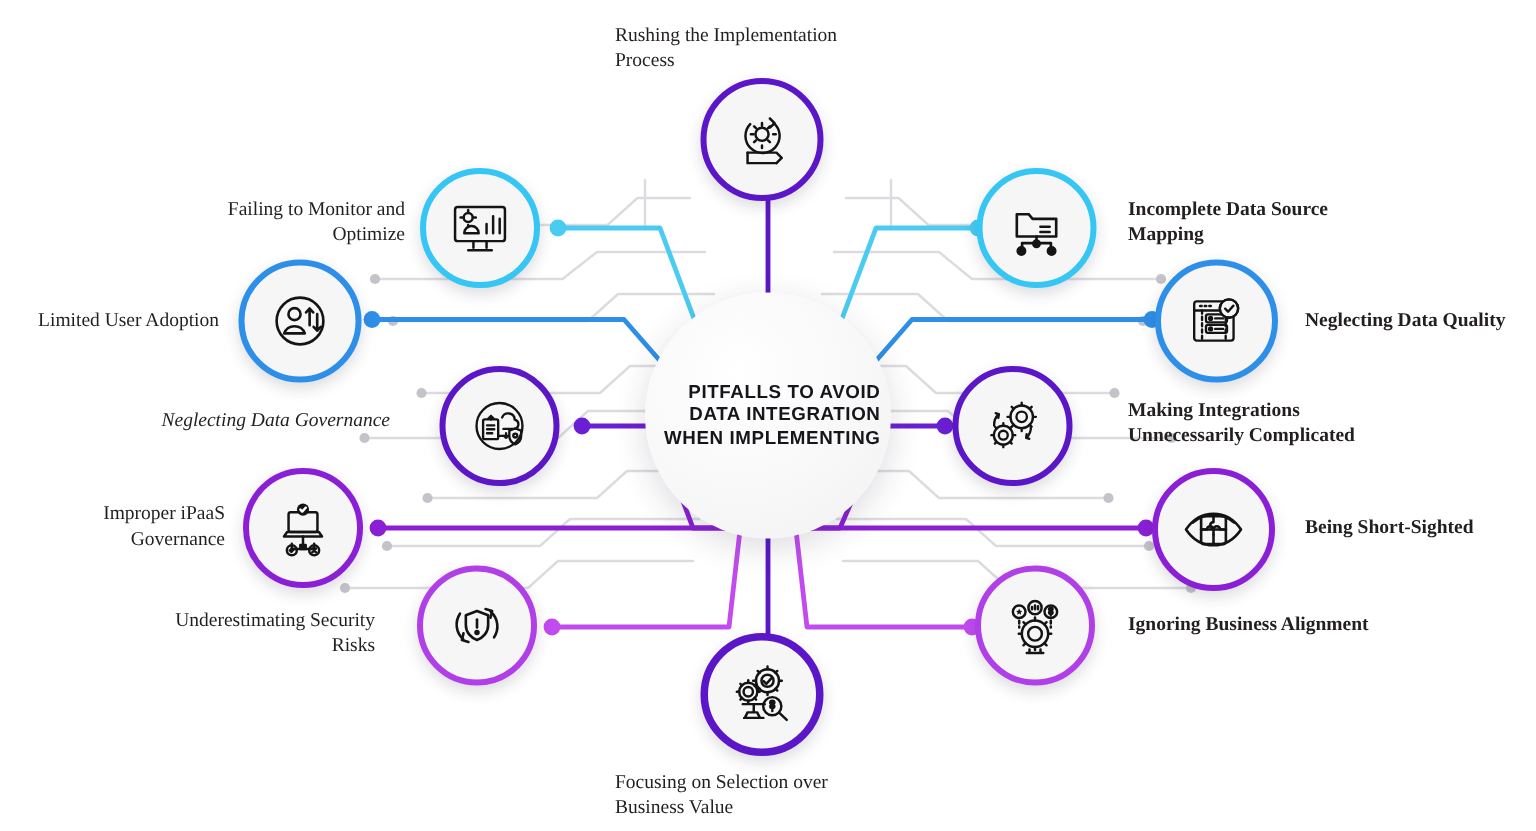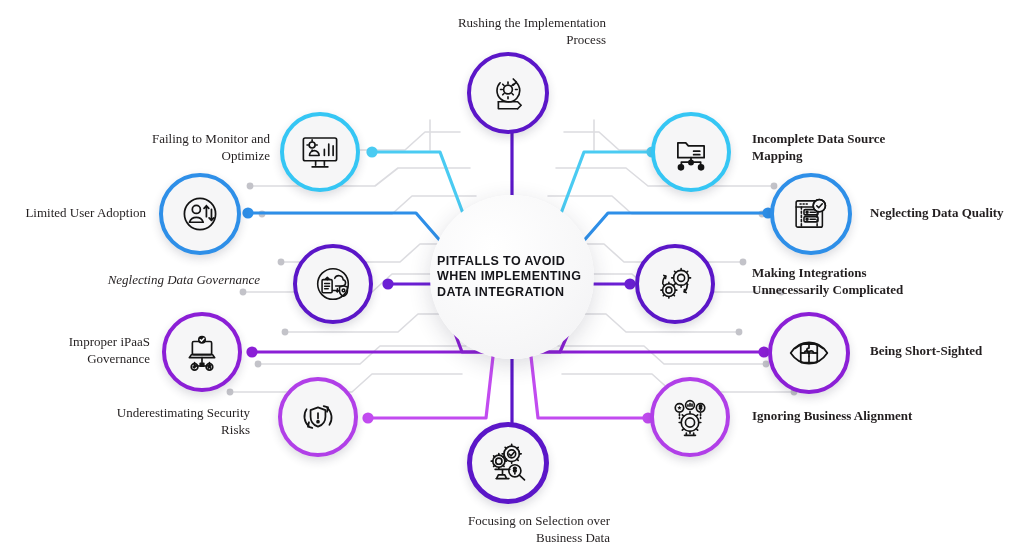--- a/index.html
+++ b/index.html
@@ -26,31 +26,31 @@
   .center-hub{
     position:absolute;border-radius:50%;
     background:radial-gradient(circle at 38% 32%, #ffffff 0%, #f7f7f8 62%, #f1f1f3 100%);
     box-shadow:0 6px 22px rgba(40,40,60,.16);
     display:flex;align-items:center;justify-content:center;
     z-index:3;
   }
   .center-hub .hub-text{
     font-family:"Liberation Sans", sans-serif;
     font-weight:bold;font-size:12.5px;line-height:15.5px;
-    letter-spacing:.4px;color:#15151a;text-align:left;
+    letter-spacing:.4px;color:#15151a;text-align:right;
     width:150px;
   }
   .label{
     position:absolute;z-index:5;
     font-family:"Liberation Serif", serif;
     font-size:13px;line-height:17px;color:#231f20;
   }
   .label.r{text-align:right;}
   .label.l{text-align:left;font-weight:bold;}
-  .label.c{text-align:right;}
+  .label.c{text-align:left;}
 </style>
 </head>
 <body>
 
 <div id="stage">
 
   <svg class="layer" id="traces" viewBox="0 0 1024 554" xmlns="http://www.w3.org/2000/svg">
     <g fill="none" stroke="#dcdce0" stroke-width="1.6" stroke-linecap="round" stroke-linejoin="round">
 
       <path d="M250 186 H375 L398 168 H470"></path>
@@ -133,22 +133,22 @@
       <circle cx="252" cy="352" r="5.6" fill="#8B1FD6"></circle>
       <circle cx="764" cy="352" r="5.6" fill="#8B1FD6"></circle>
       <circle cx="368" cy="418" r="5.6" fill="#C24BF0"></circle>
       <circle cx="648" cy="418" r="5.6" fill="#C24BF0"></circle>
     </g>
   </svg>
 
   <div class="center-hub" style="left:430px;top:195px;width:164px;height:164px;">
     <div class="hub-text">
       <div>PITFALLS TO AVOID</div>
+      <div>DATA INTEGRATION</div>
       <div>WHEN IMPLEMENTING</div>
-      <div>DATA INTEGRATION</div>
     </div>
   </div>
 
   <div class="node" style="left:467px;top:52px;width:82px;height:82px;border:4.5px solid #5B16C8;">
     <svg width="42" height="42" viewBox="0 0 48 48">
       <g fill="none" stroke="#141414" stroke-width="1.9" stroke-linecap="round" stroke-linejoin="round">
         <circle cx="24" cy="20" r="5"></circle>
         <path d="M24 13.5v-2M24 28.5v2M17.5 20h-2M32.5 20h2M19.4 15.4l-1.4-1.4M28.6 15.4l1.4-1.4M19.4 24.6l-1.4 1.4M28.6 24.6l1.4 1.4"></path>
         <path d="M33 11.5a13 13 0 1 1-18 .8"></path>
         <path d="M30 8l3.6 3.6-3.6 3.4"></path>
@@ -365,16 +365,16 @@
         <path d="M14 15.4v-1.7M14 28.6v1.7M7.4 22H5.7M20.6 22h1.7M9.5 17.5l-1.2-1.2M18.5 17.5l1.2-1.2M9.5 26.5l-1.2 1.2M18.5 26.5l1.2 1.2"></path>
         <path d="M10 31h16M18 31v6M11 41h14M13.5 37h7l2 4h-11z"></path>
         <circle cx="31.5" cy="32.5" r="6.6"></circle>
         <path d="M36.4 37.2L42 42.5"></path>
         <path d="M31.5 29v7M30 30.1a1.5 1.5 0 0 1 3 0c0 1.5-3 .7-3 2.2a1.5 1.5 0 0 0 3 0"></path>
       </g>
     </svg>
   </div>
   <div class="label c" style="left:410px;top:512px;width:200px;">
     <div>Focusing on Selection over</div>
-    <div>Business Data</div>
+    <div>Business Value</div>
   </div>
 
 </div>
 
 </body></html>

